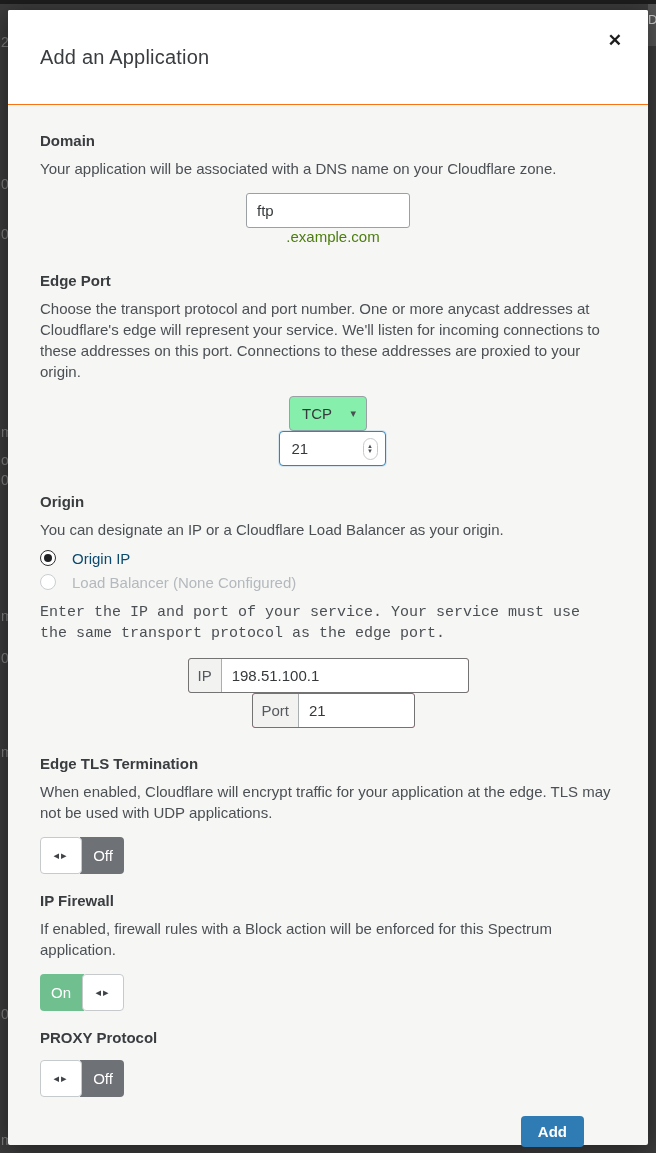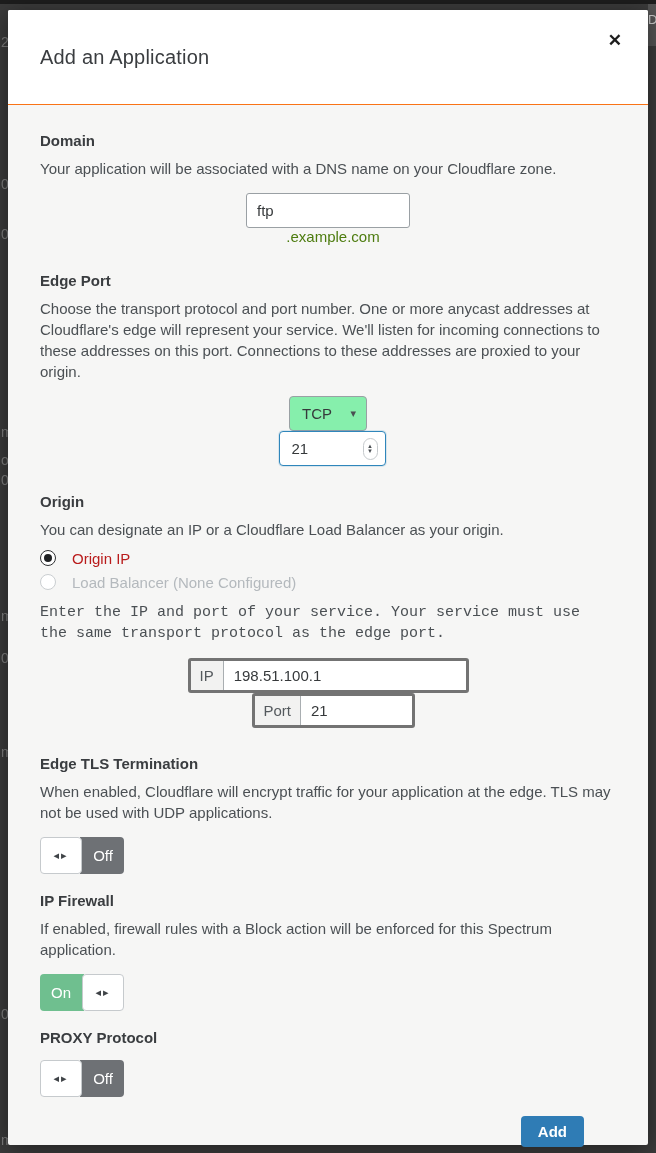--- a/index.html
+++ b/index.html
@@ -77,26 +77,26 @@
   .spinner span { font-size:6px; color:#4a4f53; display:block; }
 
   .radio-row { display:flex; align-items:center; height:24px; }
   .radio-outer {
     width:16px; height:16px; border-radius:50%; border:1.5px solid #2f3133;
     display:flex; align-items:center; justify-content:center; background:#fff;
     flex:0 0 auto;
   }
   .radio-outer.disabled { border-color:#caced1; }
   .radio-dot { width:8px; height:8px; border-radius:50%; background:#1f2123; }
-  .radio-label { font-size:15px; color:#b91c1c; margin-left:16px; }
+  .radio-label { font-size:15px; color:#0c4a6e; margin-left:16px; }
   .radio-label.disabled { color:#b4b9bd; }
   .desc2 { margin-top:8px;font-family:Liberation Mono, monospace; }
 
   .input-group {
-    display:flex; height:35px; border:3px solid #737373; border-radius:3px;
+    display:flex; height:35px; border:1px solid #737373; border-radius:3px;
     background:#be185d; overflow:hidden; align-items:stretch;
   }
   .ip-group { width:281px; }
   .port-group { width:163px; margin-left:10px; }
   .group-addon {
     background:#f2f2f1; border-right:1px solid #a9aeb1; display:flex;
     align-items:center; padding:0 9px; font-size:15px; color:#54595d; flex:0 0 auto;
   }
   .group-input {
     border:none; outline:none; flex:1 1 auto; min-width:0; font-size:15px;

